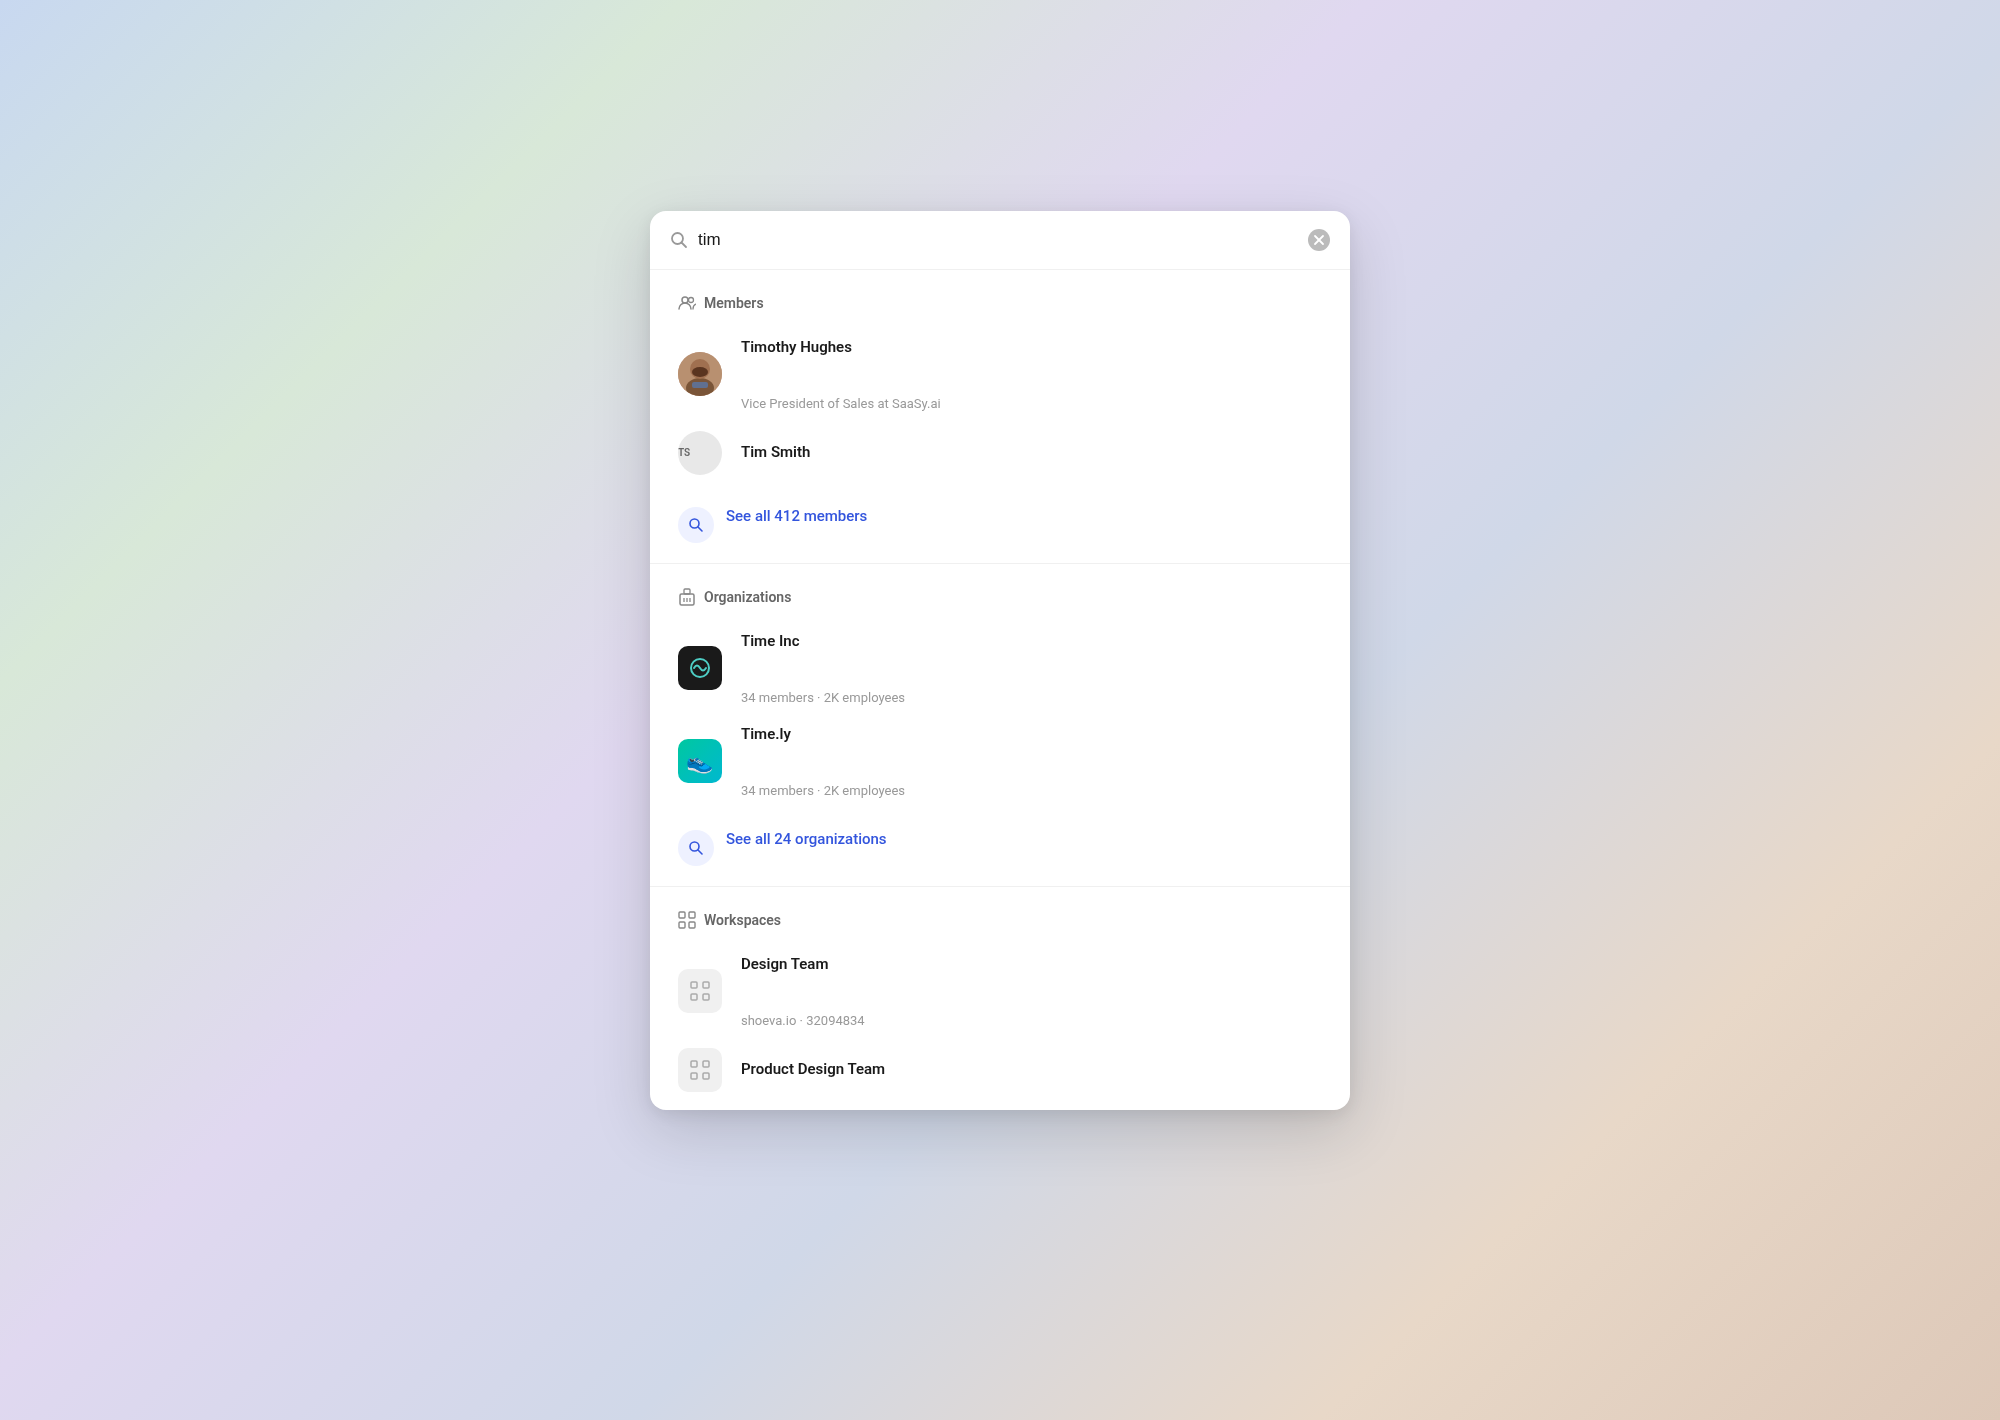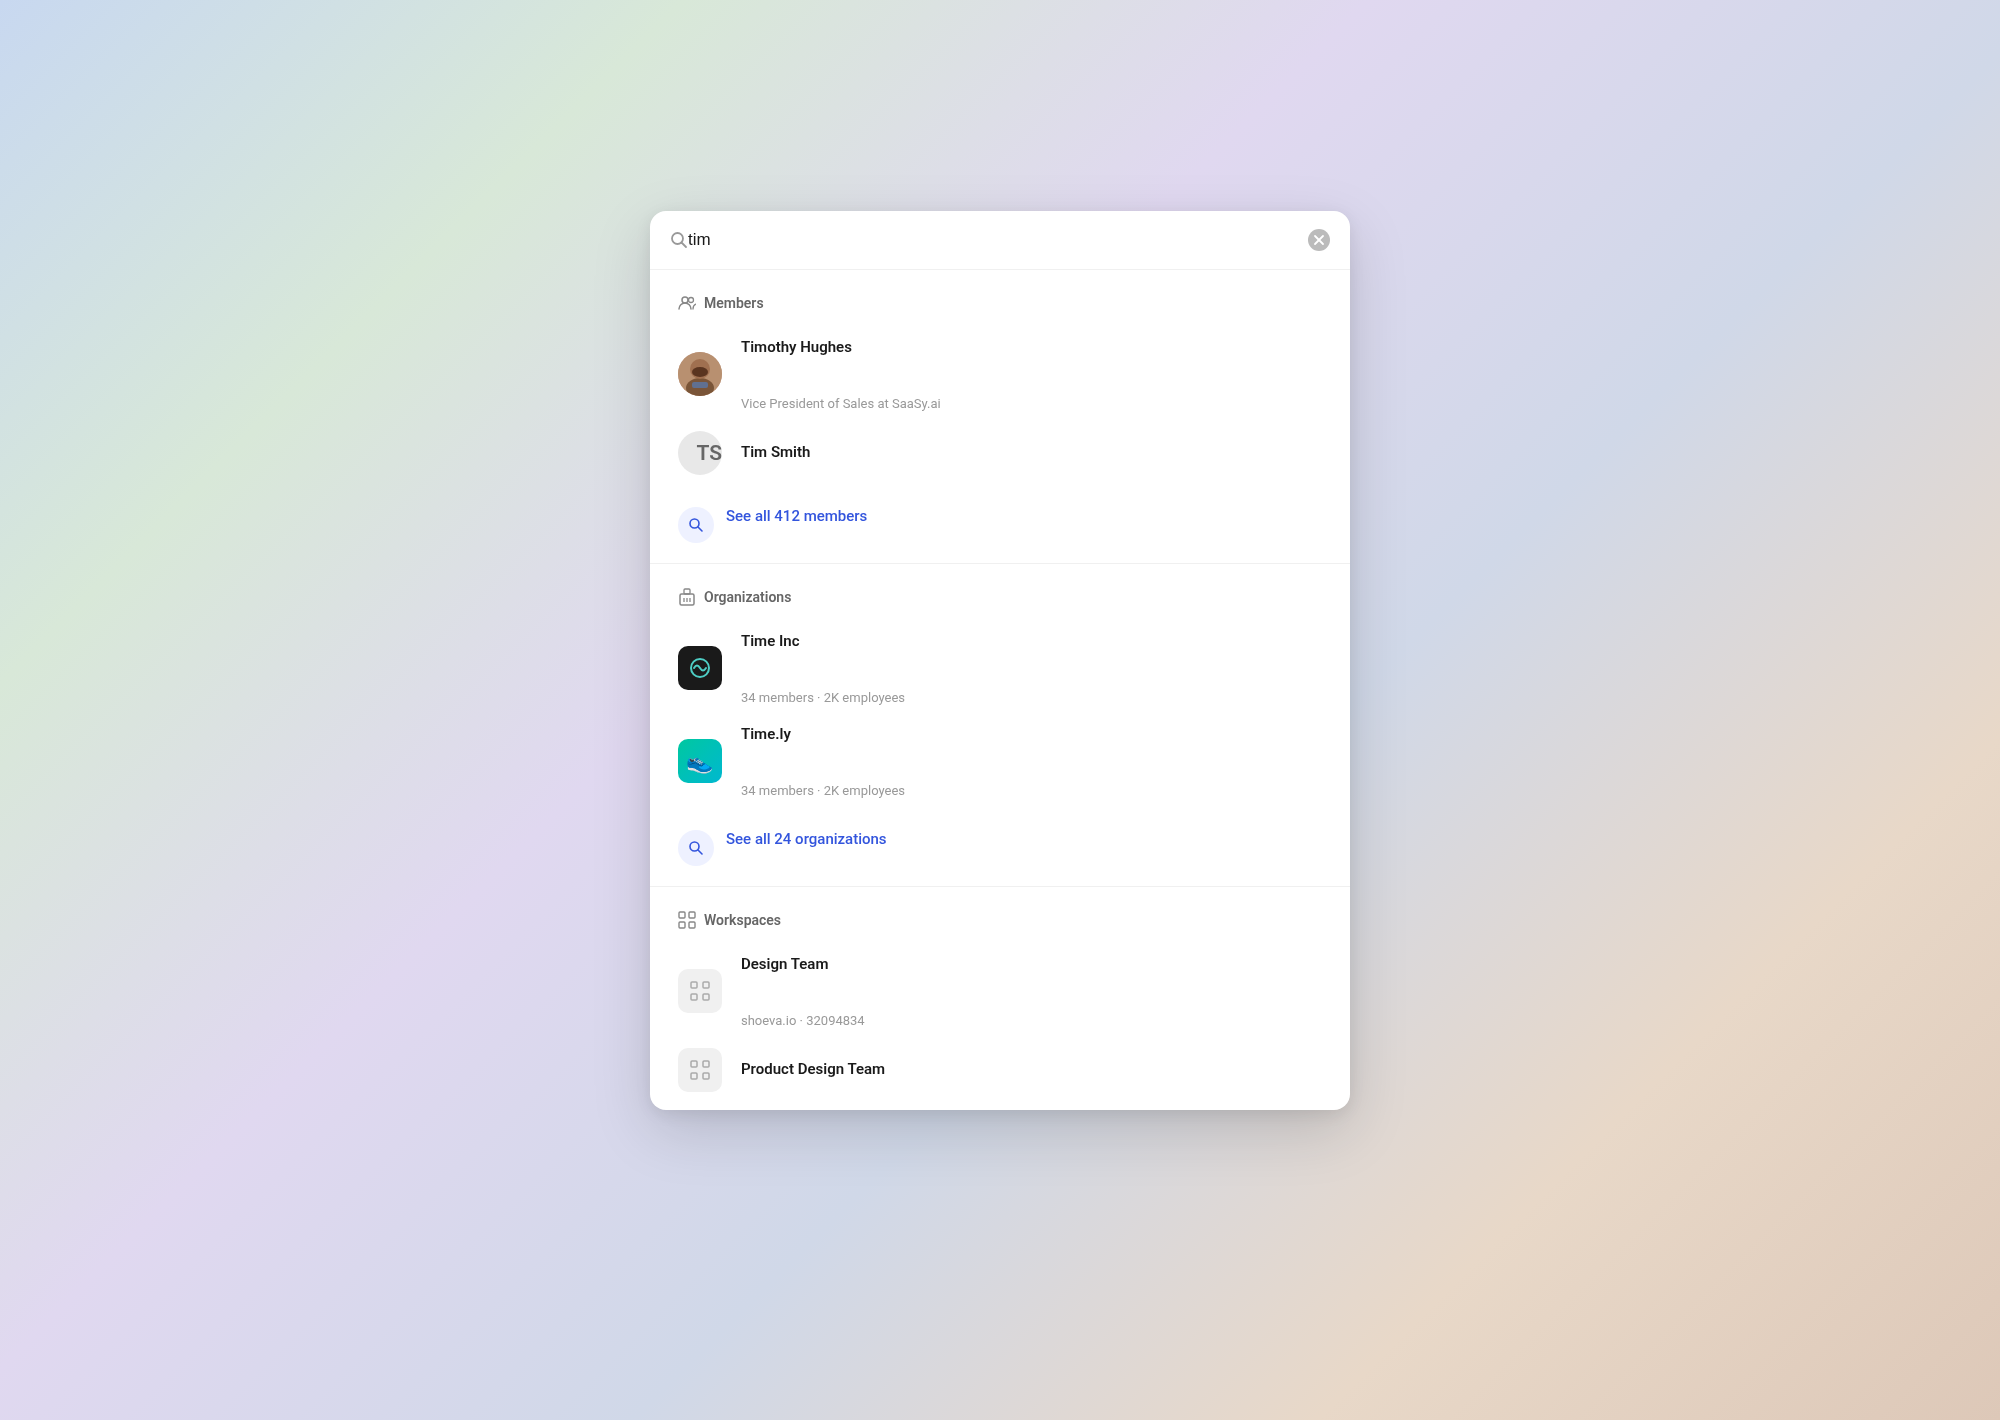--- a/index.html
+++ b/index.html
@@ -26,20 +26,21 @@
       box-shadow: 0 20px 60px rgba(0,0,0,0.15), 0 4px 16px rgba(0,0,0,0.08);
       overflow: hidden;
       margin-top: -100px;
     }
 
     .search-bar {
       display: flex;
       align-items: center;
       padding: 18px 20px;
       border-bottom: 1px solid #f0f0f0;
+      gap: 10px;
     }
 
     .search-icon-wrap {
       color: #999;
       display: flex;
       align-items: center;
       flex-shrink: 0;
     }
 
     .search-input {
@@ -103,22 +104,22 @@
     }
 
     .avatar {
       width: 44px;
       height: 44px;
       border-radius: 50%;
       overflow: hidden;
       flex-shrink: 0;
       display: flex;
       align-items: center;
-      justify-content: flex-end;
-      font-size: 21px;
+      justify-content: flex-start;
+      font-size: 10px;
       font-weight: 600;
     }
 
     .avatar-initials {
       background: #e8e8e8;
       color: #666;
     }
 
     .result-info {
       flex: 1;

